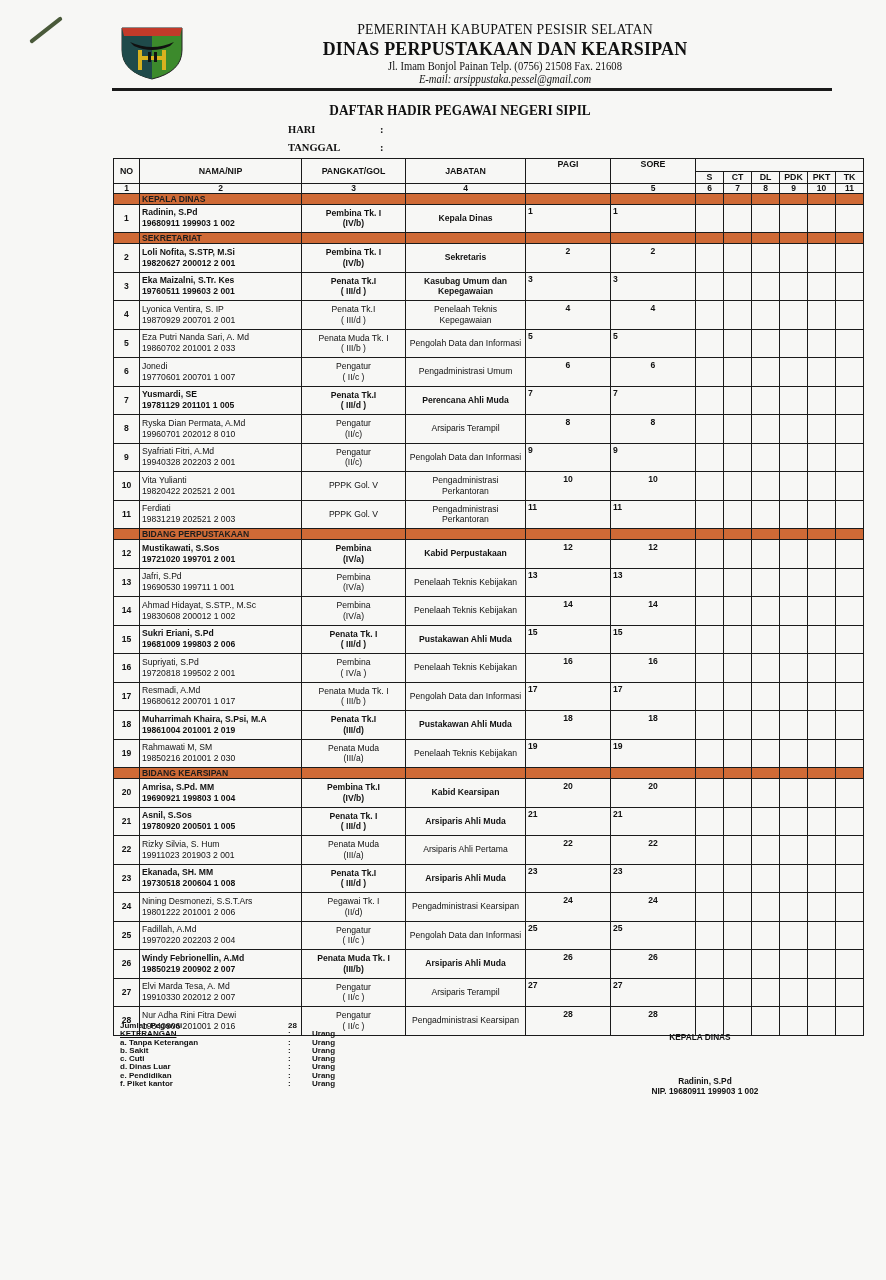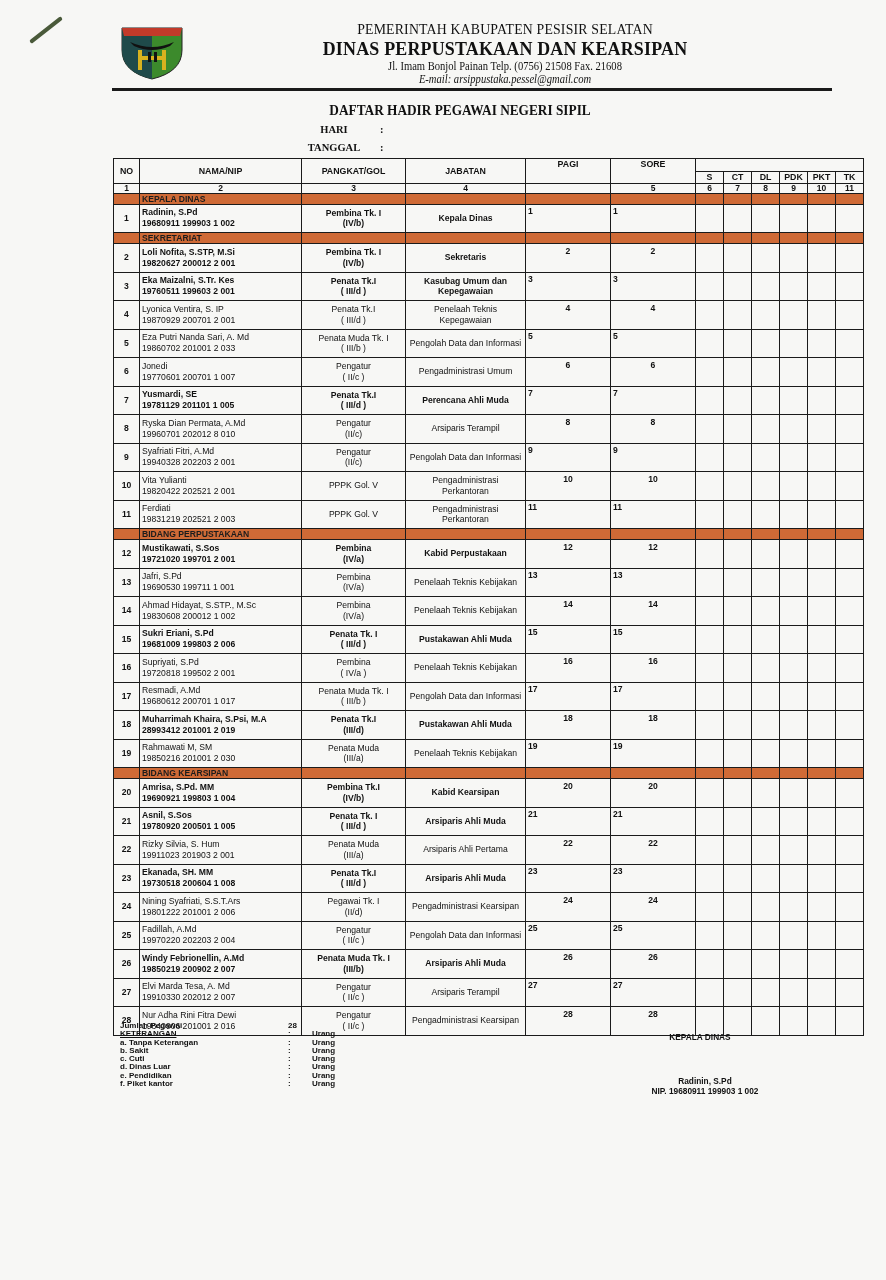--- a/index.html
+++ b/index.html
@@ -9,21 +9,21 @@
   }
   .pen { position:absolute; left:26px; top:28px; width:40px; height:4px; background:#4a5a3a; border-radius:2px; transform:rotate(-38deg); }
   .logo { position:absolute; left:116px; top:22px; width:72px; height:58px; }
   .hdr { position:absolute; left:200px; top:20px; width:610px; text-align:center; font-family:"Liberation Serif", serif; }
   .hdr .l1 { font-size:15px; letter-spacing:0.2px; line-height:18px; transform:scaleX(0.92); }
   .hdr .l2 { font-size:19.5px; font-weight:bold; line-height:22px; letter-spacing:0.2px; transform:scaleX(0.92); }
   .hdr .l3 { font-size:11.5px; line-height:13px; transform:scaleX(0.92); }
   .hdr .l4 { font-size:11.5px; line-height:13px; font-style:italic; transform:scaleX(0.92); }
   .rule { position:absolute; left:112px; top:88px; width:720px; height:3px; background:#1a1a1a; }
   .doc-title { position:absolute; left:260px; top:103px; width:400px; text-align:center; font-family:"Liberation Serif", serif; font-weight:bold; font-size:14px; transform:scaleX(0.95); }
-  .meta { position:absolute; left:288px; font-family:"Liberation Serif", serif; font-weight:bold; font-size:10.5px;text-align:center; }
+  .meta { position:absolute; left:288px; font-family:"Liberation Serif", serif; font-weight:bold; font-size:10.5px; }
   .meta .lab { display:inline-block; width:92px; }
   table.att {
     position:absolute; left:113px; top:158px; width:720px; border-collapse:collapse; table-layout:fixed;
     font-size:8.6px; line-height:10.5px;
   }
   table.att td, table.att th { border:1.2px solid #1b1b1b; padding:0 2px; vertical-align:middle; }
   table.att th { font-weight:bold; font-size:8.8px; text-align:center; }
   .num-row td { height:9px; font-weight:bold; text-align:center; font-size:8.5px; line-height:9px; }
   .sec td { background:#cf6a36; height:10px; padding:0 3px; line-height:10px; }
   .sec .sname { color:#1c1c1c; font-weight:bold; font-size:8.6px; }
@@ -502,21 +502,21 @@
         <td></td>
         <td></td>
         <td></td>
         <td></td>
         <td></td>
       </tr>
       <tr class="emp">
         <td class="no">18</td>
         <td class="name b">
           <div>Muharrimah Khaira, S.Psi, M.A</div>
-          <div>28993412 201001 2 019</div>
+          <div>19861004 201001 2 019</div>
         </td>
         <td class="c b">
           <div>Penata Tk.I</div>
           <div>(III/d)</div>
         </td>
         <td class="c b">Pustakawan Ahli Muda</td>
         <td class="pagi-even">18</td>
         <td class="pagi-even">18</td>
         <td></td>
         <td></td>
@@ -635,21 +635,21 @@
         <td></td>
         <td></td>
         <td></td>
         <td></td>
         <td></td>
         <td></td>
       </tr>
       <tr class="emp">
         <td class="no">24</td>
         <td class="name">
-          <div>Nining Syafriati, S.S.T.Ars</div>
+          <div>Nining Desmonezi, S.S.T.Ars</div>
           <div>19801222 201001 2 006</div>
         </td>
         <td class="c">
           <div>Pegawai Tk. I</div>
           <div>(II/d)</div>
         </td>
         <td class="c">Pengadministrasi Kearsipan</td>
         <td class="pagi-even">24</td>
         <td class="pagi-even">24</td>
         <td></td>

